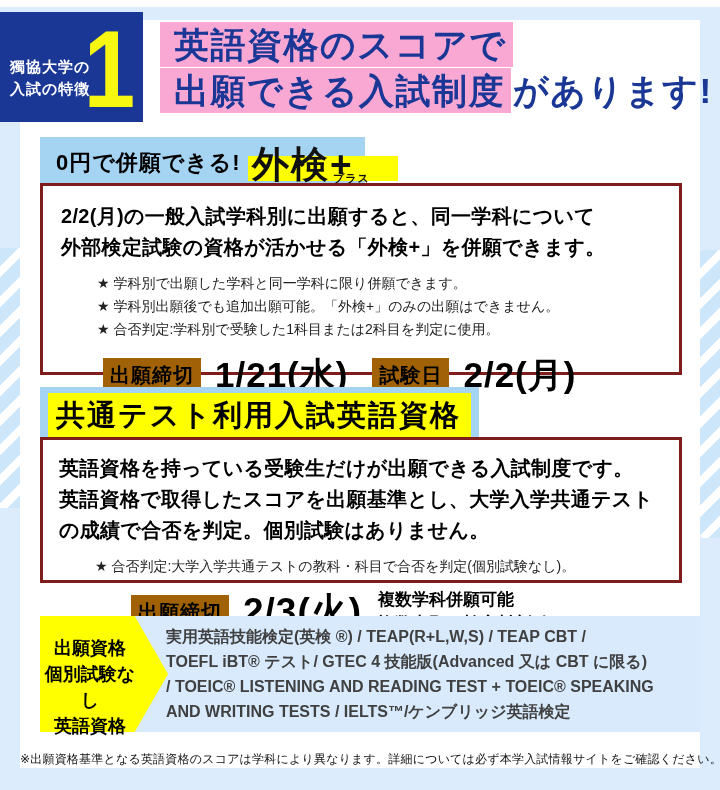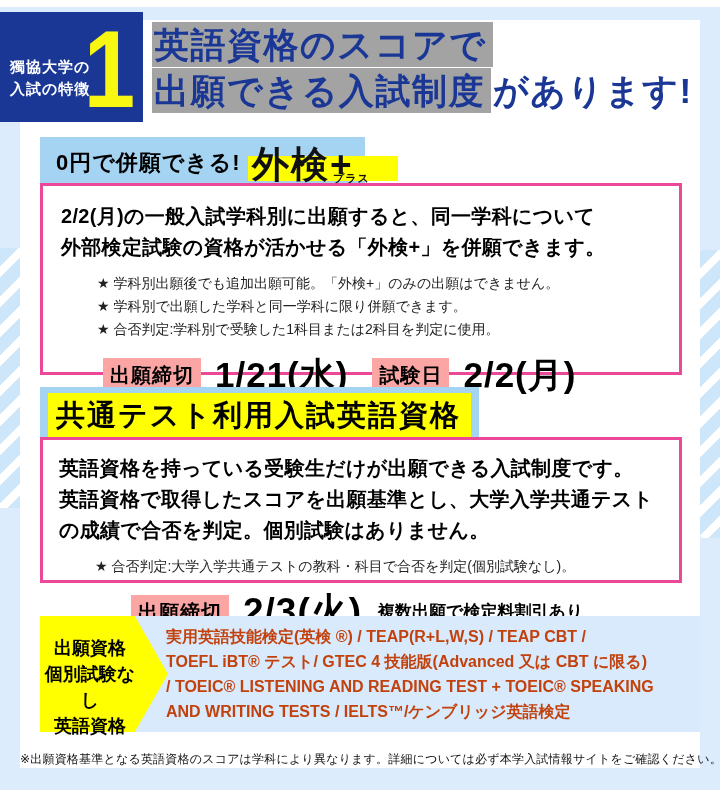--- a/index.html
+++ b/index.html
@@ -15,57 +15,57 @@
   .stripes.right{left:700px;top:250px;height:288px;border-radius:4px 0 0 4px;}
 
   
   .badge{position:absolute;left:0;top:12px;width:143px;height:110px;background:#1a3796;}
   .badge-label{position:absolute;left:10px;top:44px;color:#ffffff;font-size:15px;font-weight:700;line-height:22px;letter-spacing:1px;}
   .badge-number{position:absolute;right:8px;top:2px;color:#f7f711;font-size:110px;line-height:110px;font-weight:800;transform:scaleX(.84);transform-origin:right;}
 
   
   .title{position:absolute;left:152px;top:24px;}
   .title-line{font-size:35px;font-weight:800;color:#1a3796;letter-spacing:1.5px;line-height:42px;white-space:nowrap;margin-bottom:4px;}
-  .hl{background:#a3a3a3;padding:3px 6px 3px 2px;}
+  .hl{background:#f9a8d4;padding:3px 6px 3px 14px;margin-left:8px;}
   .plain{padding-left:2px;}
 
   
   .s1-tab{position:absolute;left:40px;top:137px;width:325px;height:46px;background:#a5d3f2;}
   .s1-tab-label{position:absolute;left:16px;top:11px;font-size:22px;font-weight:800;color:#000;letter-spacing:1px;}
   .gaiken-bg{position:absolute;left:208px;bottom:2px;width:150px;height:25px;background:#ffff00;}
   .gaiken-text{position:absolute;left:212px;top:3px;font-size:37px;font-weight:800;color:#111;letter-spacing:2px;white-space:nowrap;}
   .plus-wrap{position:relative;}
   .ruby{position:absolute;top:-13px;left:3px;font-size:11px;font-weight:700;letter-spacing:1px;margin-top:40px;}
 
   
-  .card{position:absolute;left:40px;width:642px;background:#fff;border:3px solid #ec4899;box-sizing:border-box;}
+  .card{position:absolute;left:40px;width:642px;background:#fff;border:3px solid #7f1d1d;box-sizing:border-box;}
   .card.s1{top:183px;height:192px;padding:15px 10px 0 18px;}
   .card.s2{top:437px;height:146px;padding:13px 10px 0 16px;}
   .body-line{font-size:20px;font-weight:800;color:#000;line-height:31px;white-space:nowrap;letter-spacing:.3px;}
   .notes{margin:9px 0 0 36px;}
   .note-line{font-size:14px;color:#222;line-height:23px;white-space:nowrap;}
   .deadline-row{display:flex;align-items:center;margin-top:11px;}
   .s1 .deadline-row{margin-left:42px;}
   .s2 .deadline-row{margin-left:72px;margin-top:9px;}
-  .dl-label{background:#fca5a5;font-size:20px;font-weight:800;color:#000;padding:4px 7px;letter-spacing:1px;white-space:nowrap;}
+  .dl-label{background:#a16207;font-size:20px;font-weight:800;color:#000;padding:4px 7px;letter-spacing:1px;white-space:nowrap;}
   .dl-value{font-size:35px;font-weight:800;color:#000;margin:0 24px 0 14px;letter-spacing:1px;white-space:nowrap;}
   .s2 .dl-value{font-size:37px;margin-right:16px;}
   .dl-side{font-size:17px;font-weight:800;color:#000;line-height:24px;white-space:nowrap;}
 
   
   .s2-tab{position:absolute;left:40px;top:387px;background:#a5d3f2;padding:6px 8px 9px 8px;}
   .s2-tab-inner{display:inline-block;background:#ffff00;font-size:29px;font-weight:800;color:#000;letter-spacing:2px;padding:3px 10px 20px 8px;white-space:nowrap;}
 
   
   .qual-box{position:absolute;left:40px;top:616px;width:660px;height:116px;background:#d8eafc;}
   .qual-arrow{position:absolute;left:0;top:0;width:128px;height:116px;background:#ffff00;
     clip-path:polygon(0 0,74% 0,100% 50%,74% 100%,0 100%);}
   .qual-arrow-text{position:absolute;left:0;top:19px;width:100px;text-align:center;font-size:18px;font-weight:800;color:#000;line-height:26px;}
   .qual-list{position:absolute;left:126px;top:8px;width:528px;}
-  .qual-line{font-size:16px;font-weight:800;color:#c2410c;line-height:25px;white-space:nowrap;}
+  .qual-line{font-size:16px;font-weight:800;color:#404040;line-height:25px;white-space:nowrap;}
 
   .footnote{position:absolute;left:20px;top:751px;width:680px;text-align:center;font-size:12px;color:#111;letter-spacing:.2px;white-space:nowrap;}
 </style>
 </head>
 <body>
 
 <div class="top-white"></div>
 <div class="panel"></div>
 <div class="stripes left"></div>
 <div class="stripes right"></div>
@@ -92,22 +92,22 @@
   <div class="gaiken-bg"></div>
   <div class="gaiken-text">
     <span>外検</span><span class="plus-wrap"><span class="ruby">プラス</span><span>+</span></span>
   </div>
 </div>
 
 <div class="card s1">
   <div class="body-line">2/2(月)の一般入試学科別に出願すると、同一学科について</div>
   <div class="body-line">外部検定試験の資格が活かせる「外検+」を併願できます。</div>
   <div class="notes">
+    <div class="note-line">★ 学科別で出願した学科と同一学科に限り併願できます。</div>
     <div class="note-line">★ 学科別出願後でも追加出願可能。「外検+」のみの出願はできません。</div>
-    <div class="note-line">★ 学科別で出願した学科と同一学科に限り併願できます。</div>
     <div class="note-line">★ 合否判定:学科別で受験した1科目または2科目を判定に使用。</div>
   </div>
   <div class="deadline-row">
     <span class="dl-label">出願締切</span>
     <span class="dl-value">1/21(水)</span>
     <span class="dl-label">試験日</span>
     <span class="dl-value">2/2(月)</span>
   </div>
 </div>
 
@@ -119,20 +119,21 @@
   <div class="body-line">英語資格を持っている受験生だけが出願できる入試制度です。</div>
   <div class="body-line">英語資格で取得したスコアを出願基準とし、大学入学共通テスト</div>
   <div class="body-line">の成績で合否を判定。個別試験はありません。</div>
   <div class="notes">
     <div class="note-line">★ 合否判定:大学入学共通テストの教科・科目で合否を判定(個別試験なし)。</div>
   </div>
   <div class="deadline-row">
     <span class="dl-label">出願締切</span>
     <span class="dl-value">2/3(火)</span>
     <span class="dl-side">
+      <div>複数学科併願可能</div>
       <div>複数出願で検定料割引あり</div>
     </span>
   </div>
 </div>
 
 <div class="qual-box">
   <div class="qual-arrow"></div>
   <div class="qual-arrow-text">
     <div>出願資格</div>
     <div>個別試験なし</div>

